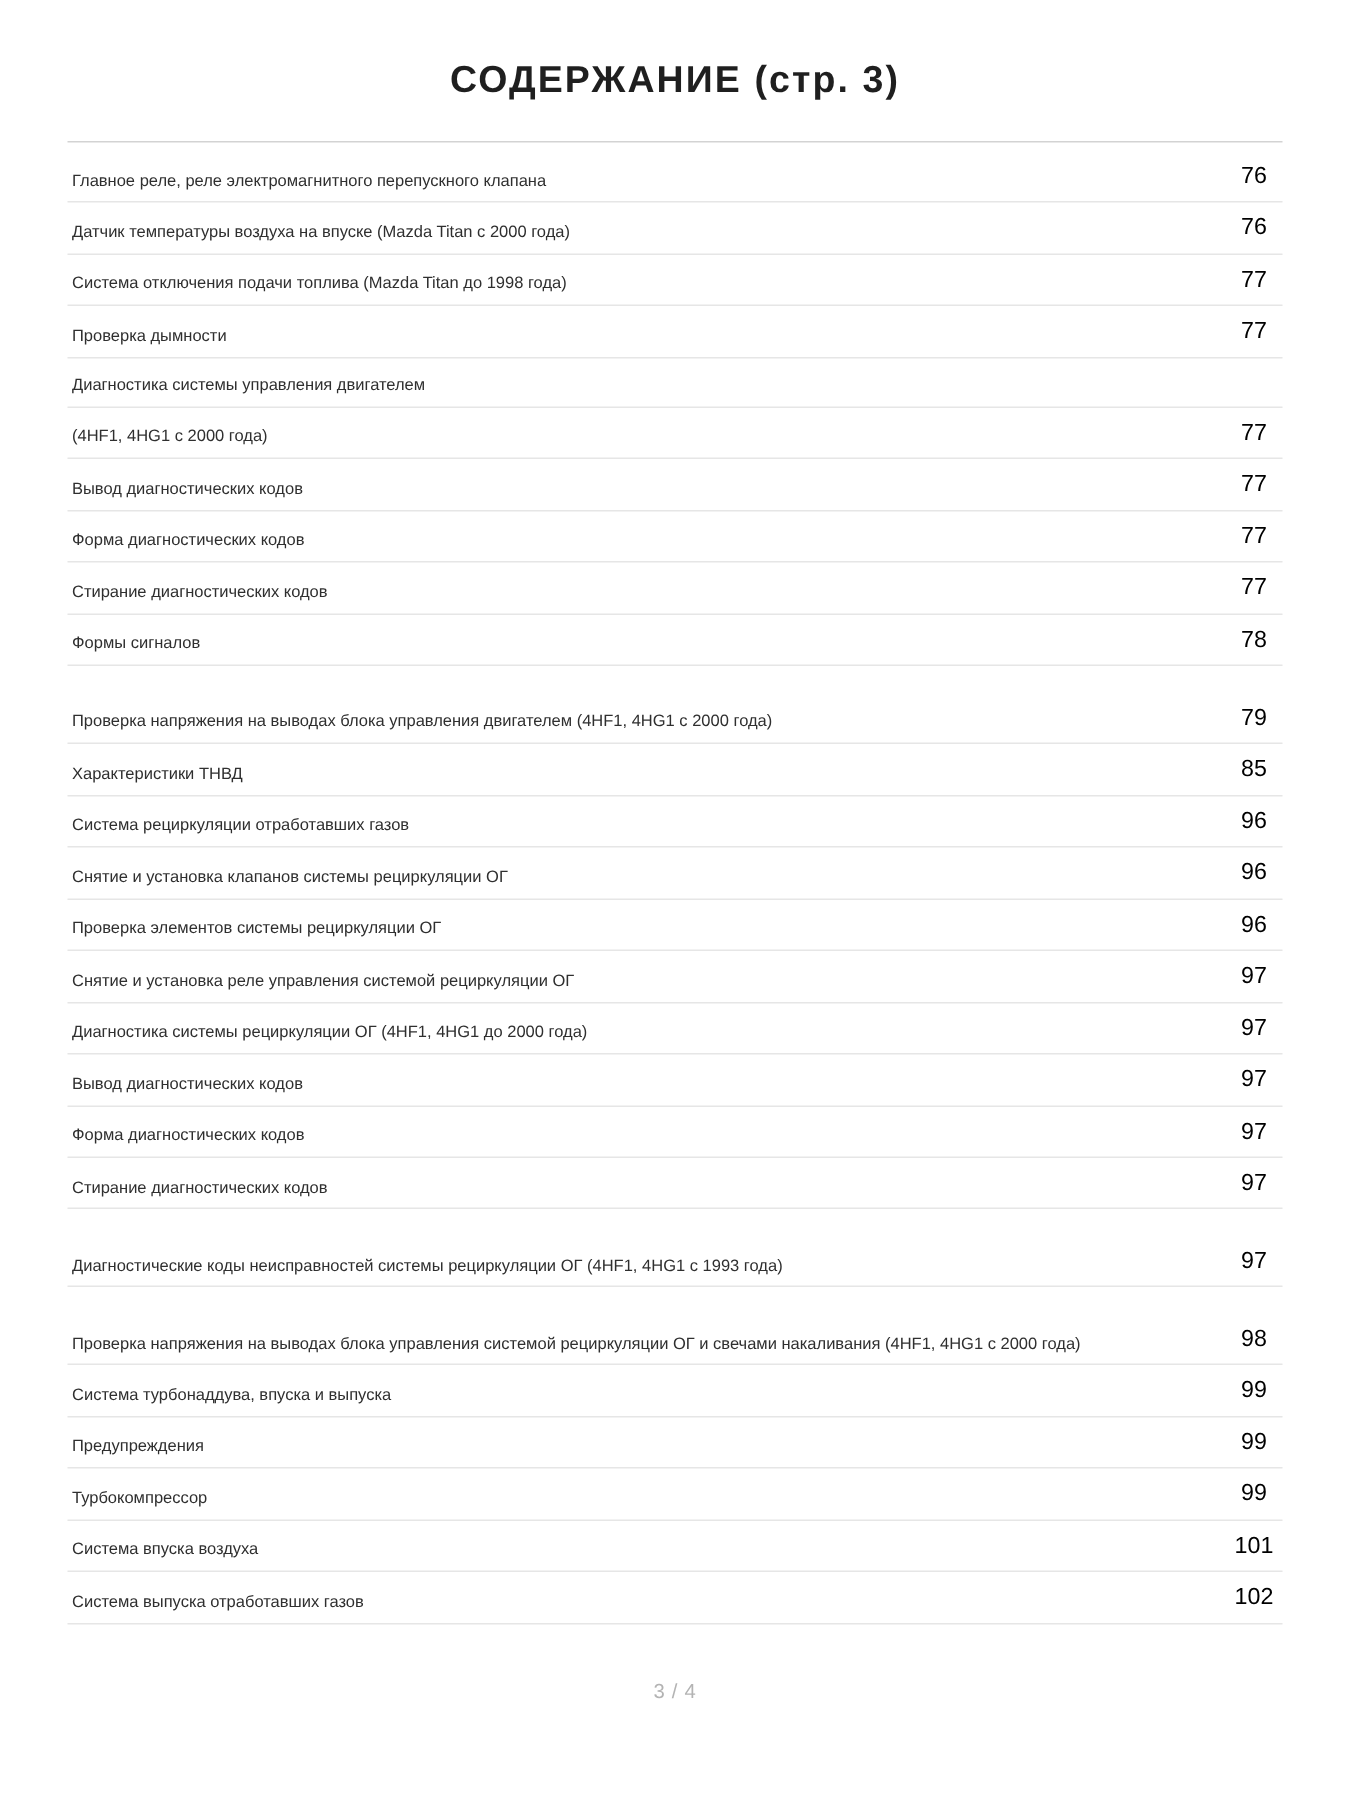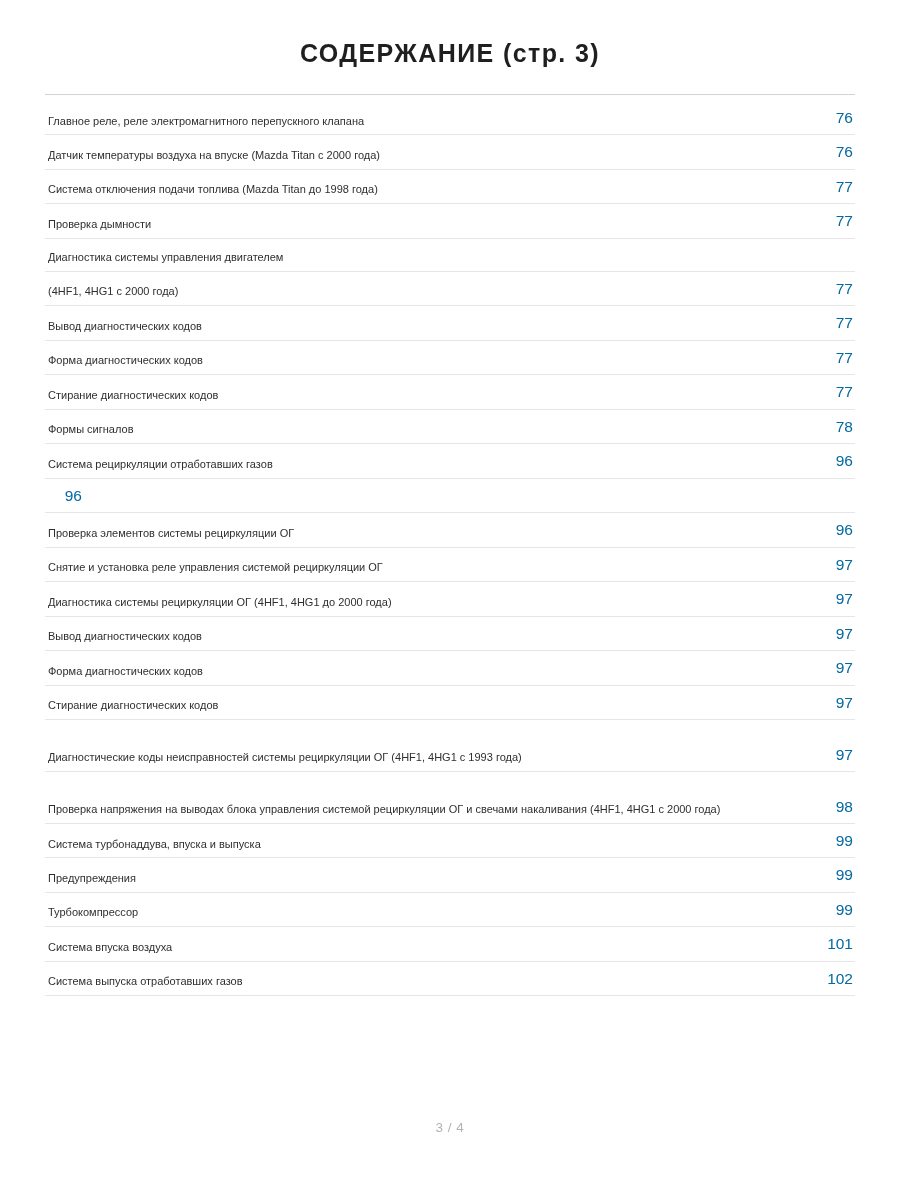--- a/index.html
+++ b/index.html
@@ -66,23 +66,23 @@
     font-size: 11px;
     line-height: 1.45;
     color: #2f2f2f;
     max-width: 715px;
     padding-right: 12px;
   }
 
   .toc-page {
     font-size: 15.5px;
     line-height: 1.45;
-    color: #0369a1;
+    color: #000000;
     min-width: 34px;
-    text-align: right;
+    text-align: center;
     flex: 0 0 auto;
     padding-right: 2px;
   }
 
   .toc-page.empty {
     color: transparent;
   }
 
   .footer {
     margin-top: auto;
@@ -136,25 +136,34 @@
         <span class="toc-page">77</span>
       </div>
       <div class="toc-row">
         <span class="toc-label">Стирание диагностических кодов</span>
         <span class="toc-page">77</span>
       </div>
       <div class="toc-row">
         <span class="toc-label">Формы сигналов</span>
         <span class="toc-page">78</span>
       </div>
+      <div class="toc-row two-line">
+        <span class="toc-label">Проверка напряжения на выводах блока управления двигателем (4HF1, 4HG1 с 2000 года)</span>
+        <span class="toc-page">79</span>
+      </div>
+      <div class="toc-row">
+        <span class="toc-label">Характеристики ТНВД</span>
+        <span class="toc-page">85</span>
+      </div>
       <div class="toc-row">
         <span class="toc-label">Система рециркуляции отработавших газов</span>
         <span class="toc-page">96</span>
       </div>
       <div class="toc-row">
+        <span class="toc-label">Снятие и установка клапанов системы рециркуляции ОГ</span>
         <span class="toc-page">96</span>
       </div>
       <div class="toc-row">
         <span class="toc-label">Проверка элементов системы рециркуляции ОГ</span>
         <span class="toc-page">96</span>
       </div>
       <div class="toc-row">
         <span class="toc-label">Снятие и установка реле управления системой рециркуляции ОГ</span>
         <span class="toc-page">97</span>
       </div>

